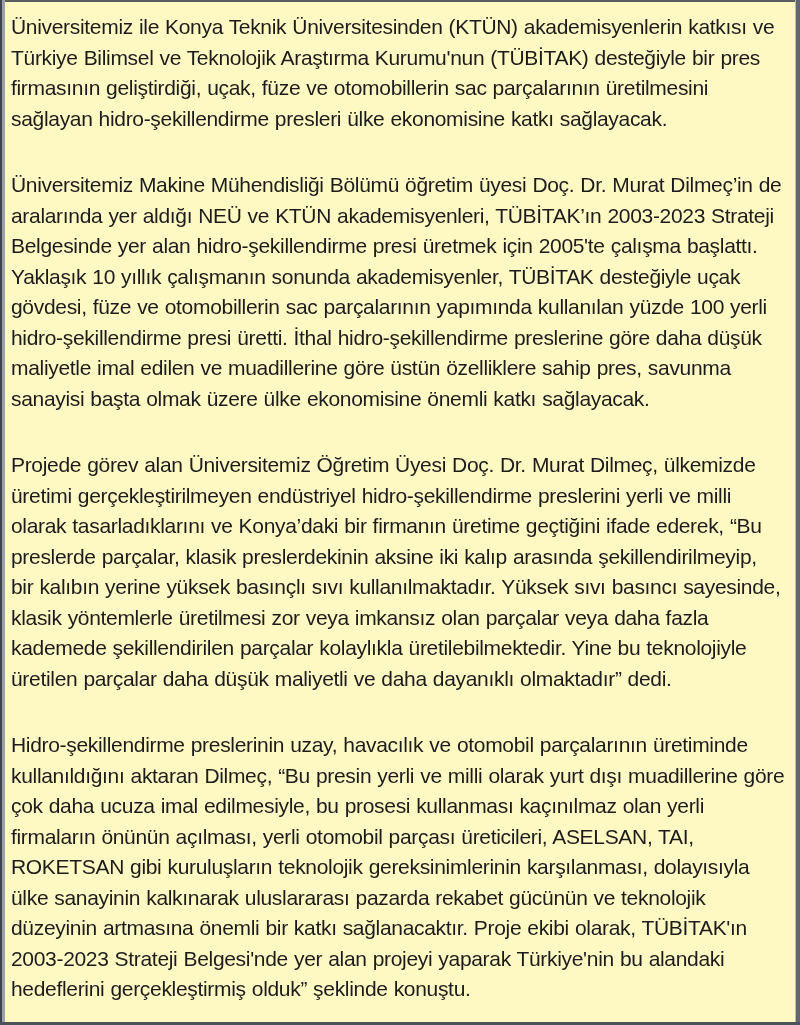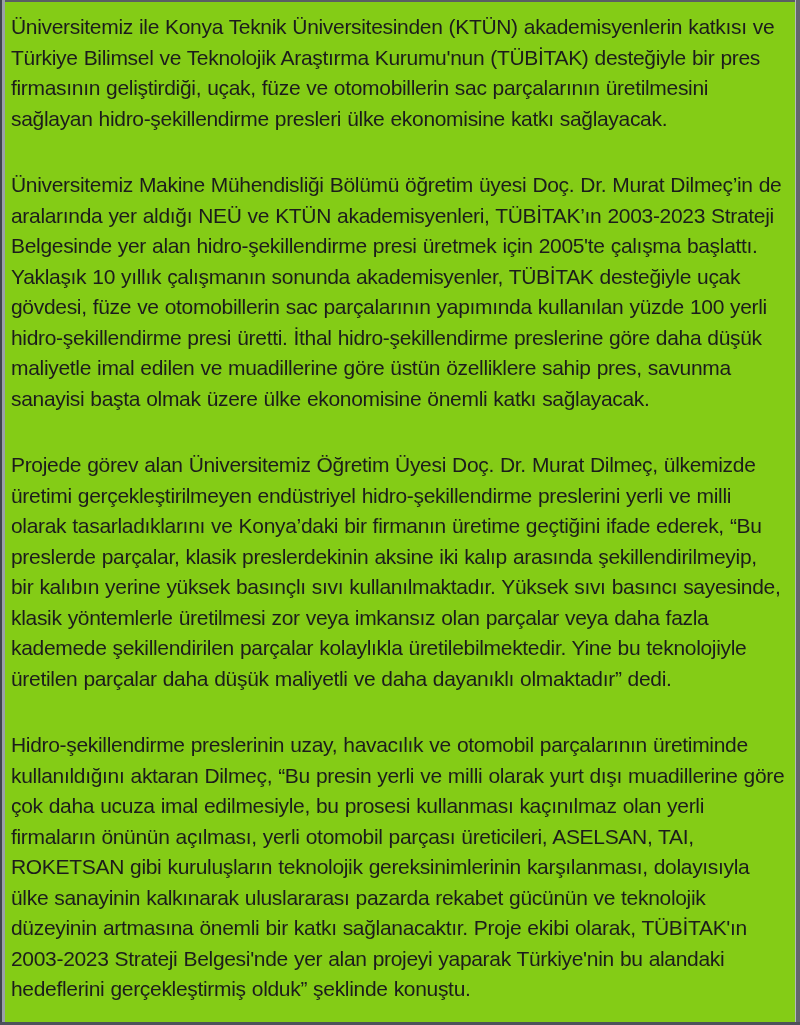--- a/index.html
+++ b/index.html
@@ -11,21 +11,21 @@
     height: 1025px;
     overflow: hidden;
     background: #d6d7d7;
     font-family: "Liberation Sans", "DejaVu Sans", sans-serif;
   }
   .page-frame {
     position: relative;
     width: 800px;
     height: 1025px;
     box-sizing: border-box;
-    background: #84cc16;
+    background: #fef9c3;
   }
   
   .edge {
     position: absolute;
     z-index: 2;
   }
   .edge-top {
     top: 0; left: 0; right: 0;
     height: 2px;
     background: #5a5e64;

